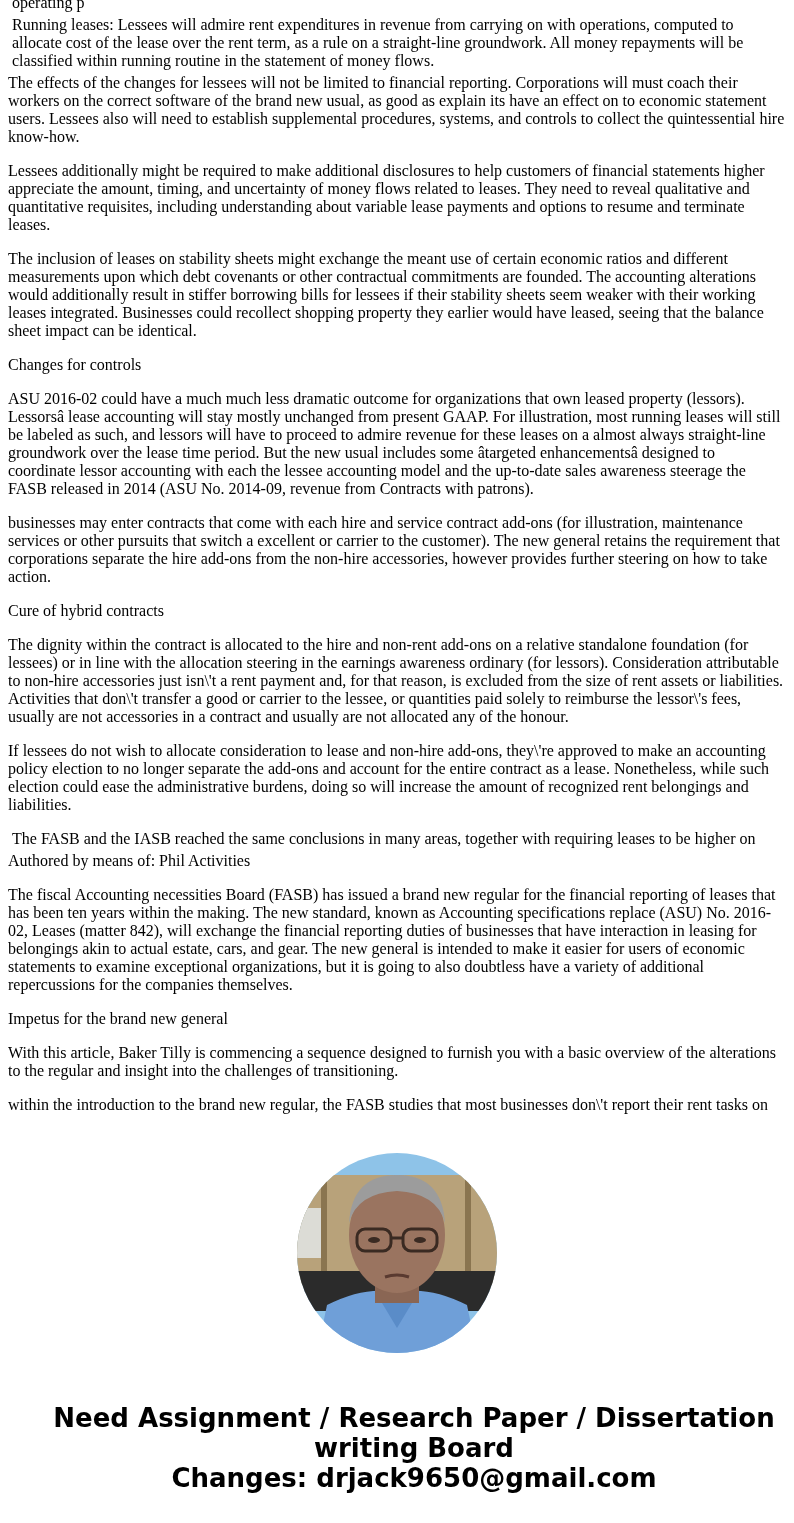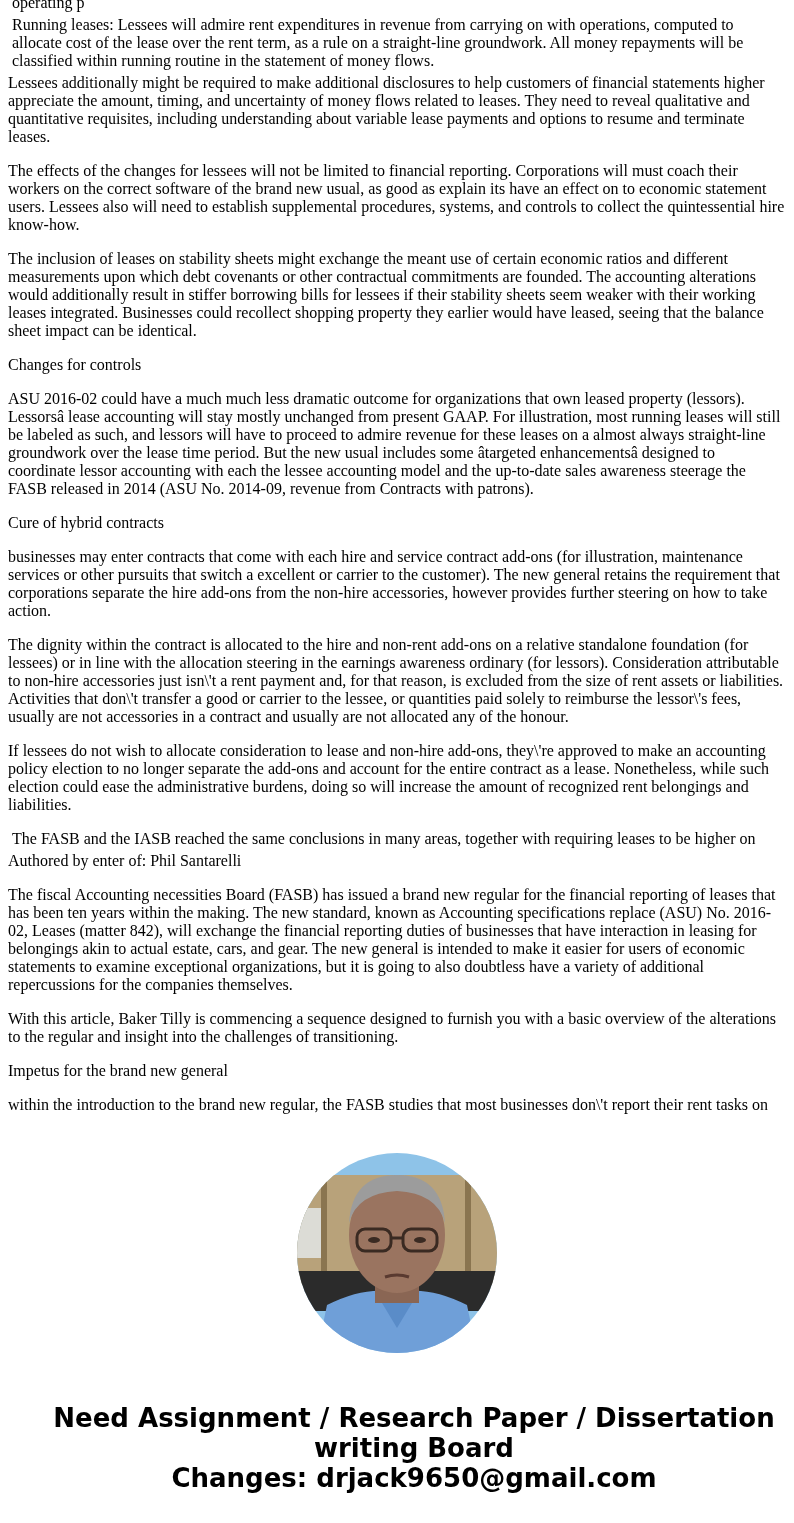--- a/index.html
+++ b/index.html
@@ -65,34 +65,34 @@
       margin: 0;
     }
   </style>
 </head>
 <body>
 
 <div class="article-viewport">
   <div class="article">
     <p class="tight">operating p</p>
     <p class="tight">Running leases: Lessees will admire rent expenditures in revenue from carrying on with operations, computed to allocate cost of the lease over the rent term, as a rule on a straight-line groundwork. All money repayments will be classified within running routine in the statement of money flows.</p>
+    <p>The effects of the changes for lessees will not be limited to financial reporting. Corporations will must coach their workers on the correct software of the brand new usual, as good as explain its have an effect on to economic statement users. Lessees also will need to establish supplemental procedures, systems, and controls to collect the quintessential hire know-how.</p>
     <p>Lessees additionally might be required to make additional disclosures to help customers of financial statements higher appreciate the amount, timing, and uncertainty of money flows related to leases. They need to reveal qualitative and quantitative requisites, including understanding about variable lease payments and options to resume and terminate leases.</p>
-    <p>The effects of the changes for lessees will not be limited to financial reporting. Corporations will must coach their workers on the correct software of the brand new usual, as good as explain its have an effect on to economic statement users. Lessees also will need to establish supplemental procedures, systems, and controls to collect the quintessential hire know-how.</p>
     <p>The inclusion of leases on stability sheets might exchange the meant use of certain economic ratios and different measurements upon which debt covenants or other contractual commitments are founded. The accounting alterations would additionally result in stiffer borrowing bills for lessees if their stability sheets seem weaker with their working leases integrated. Businesses could recollect shopping property they earlier would have leased, seeing that the balance sheet impact can be identical.</p>
     <p>Changes for controls</p>
     <p>ASU 2016-02 could have a much much less dramatic outcome for organizations that own leased property (lessors). Lessorsâ lease accounting will stay mostly unchanged from present GAAP. For illustration, most running leases will still be labeled as such, and lessors will have to proceed to admire revenue for these leases on a almost always straight-line groundwork over the lease time period. But the new usual includes some âtargeted enhancementsâ designed to coordinate lessor accounting with each the lessee accounting model and the up-to-date sales awareness steerage the FASB released in 2014 (ASU No. 2014-09, revenue from Contracts with patrons).</p>
+    <p>businesses may enter contracts that come with each hire and service contract add-ons (for illustration, maintenance services or other pursuits that switch a excellent or carrier to the customer). The new general retains the requirement that corporations separate the hire add-ons from the non-hire accessories, however provides further steering on how to take action.</p>
     <p>Cure of hybrid contracts</p>
-    <p>businesses may enter contracts that come with each hire and service contract add-ons (for illustration, maintenance services or other pursuits that switch a excellent or carrier to the customer). The new general retains the requirement that corporations separate the hire add-ons from the non-hire accessories, however provides further steering on how to take action.</p>
     <p>The dignity within the contract is allocated to the hire and non-rent add-ons on a relative standalone foundation (for lessees) or in line with the allocation steering in the earnings awareness ordinary (for lessors). Consideration attributable to non-hire accessories just isn\'t a rent payment and, for that reason, is excluded from the size of rent assets or liabilities. Activities that don\'t transfer a good or carrier to the lessee, or quantities paid solely to reimburse the lessor\'s fees, usually are not accessories in a contract and usually are not allocated any of the honour.</p>
     <p>If lessees do not wish to allocate consideration to lease and non-hire add-ons, they\'re approved to make an accounting policy election to no longer separate the add-ons and account for the entire contract as a lease. Nonetheless, while such election could ease the administrative burdens, doing so will increase the amount of recognized rent belongings and liabilities.</p>
     <p class="tight">The FASB and the IASB reached the same conclusions in many areas, together with requiring leases to be higher on</p>
-    <p>Authored by enter of: Phil Santarelli</p>
+    <p>Authored by means of: Phil Activities</p>
     <p>The fiscal Accounting necessities Board (FASB) has issued a brand new regular for the financial reporting of leases that has been ten years within the making. The new standard, known as Accounting specifications replace (ASU) No. 2016-02, Leases (matter 842), will exchange the financial reporting duties of businesses that have interaction in leasing for belongings akin to actual estate, cars, and gear. The new general is intended to make it easier for users of economic statements to examine exceptional organizations, but it is going to also doubtless have a variety of additional repercussions for the companies themselves.</p>
+    <p>Impetus for the brand new general</p>
     <p>With this article, Baker Tilly is commencing a sequence designed to furnish you with a basic overview of the alterations to the regular and insight into the challenges of transitioning.</p>
-    <p>Impetus for the brand new general</p>
     <p>within the introduction to the brand new regular, the FASB studies that most businesses don\'t report their rent tasks on</p>
   </div>
 </div>
 
 <div class="avatar-wrap">
   <svg width="200" height="200" viewBox="0 0 200 200">
     <rect x="0" y="0" width="200" height="200" fill="#8ec3e8"></rect>
     <rect x="0" y="22" width="200" height="110" fill="#b8a27a"></rect>
     <rect x="0" y="55" width="28" height="50" fill="#dcdcd6"></rect>
     <rect x="24" y="22" width="6" height="110" fill="#8a7550"></rect>

